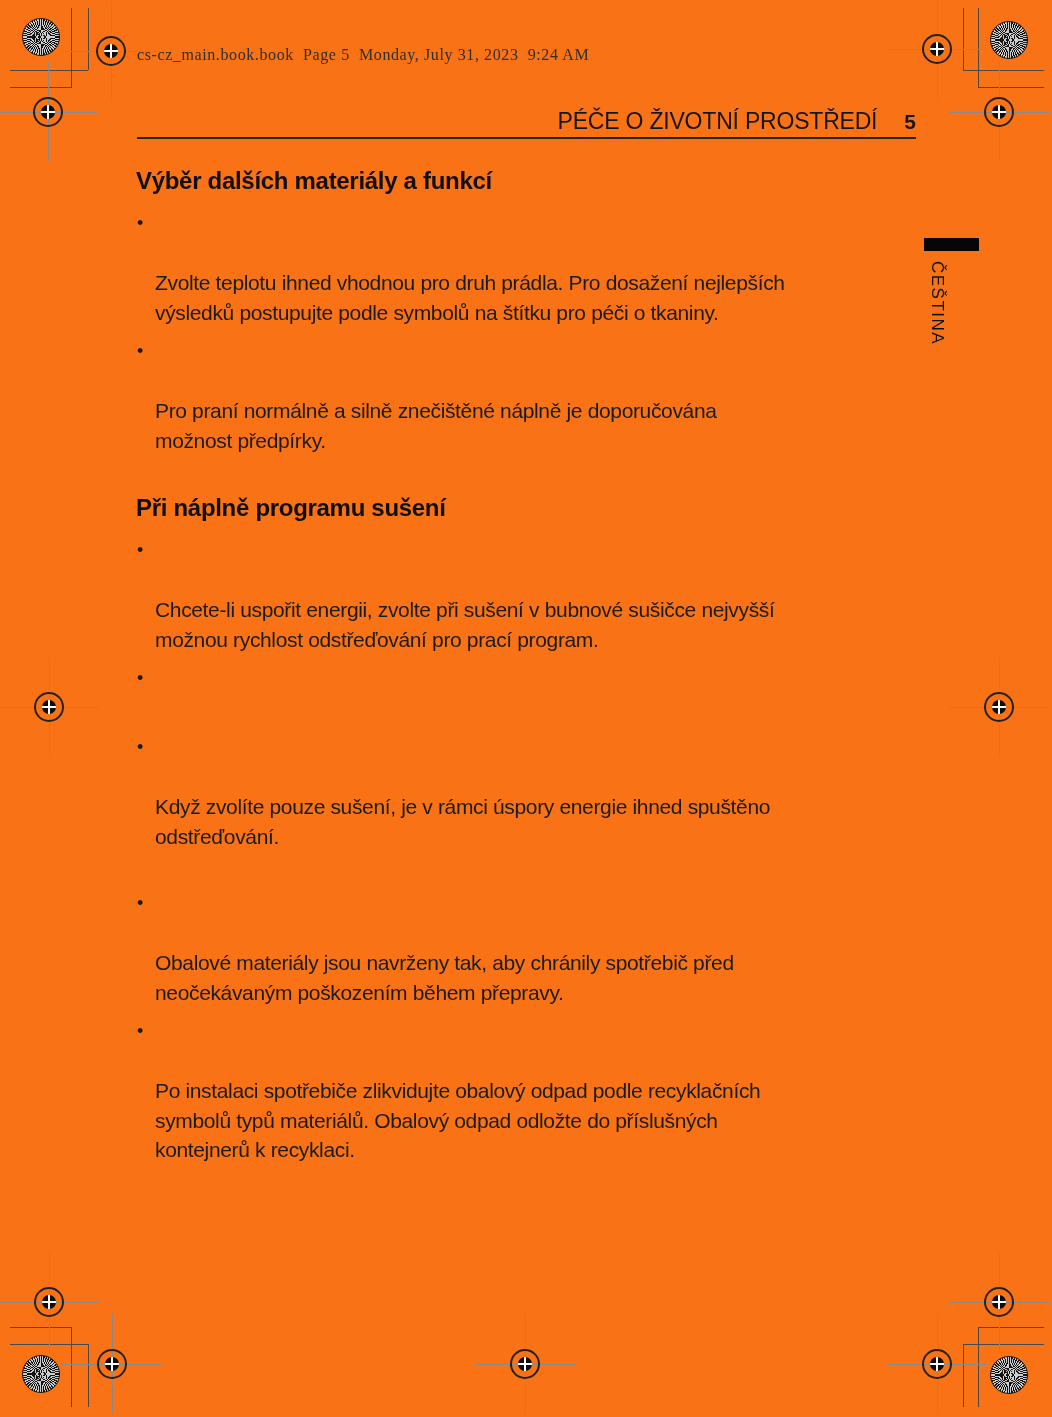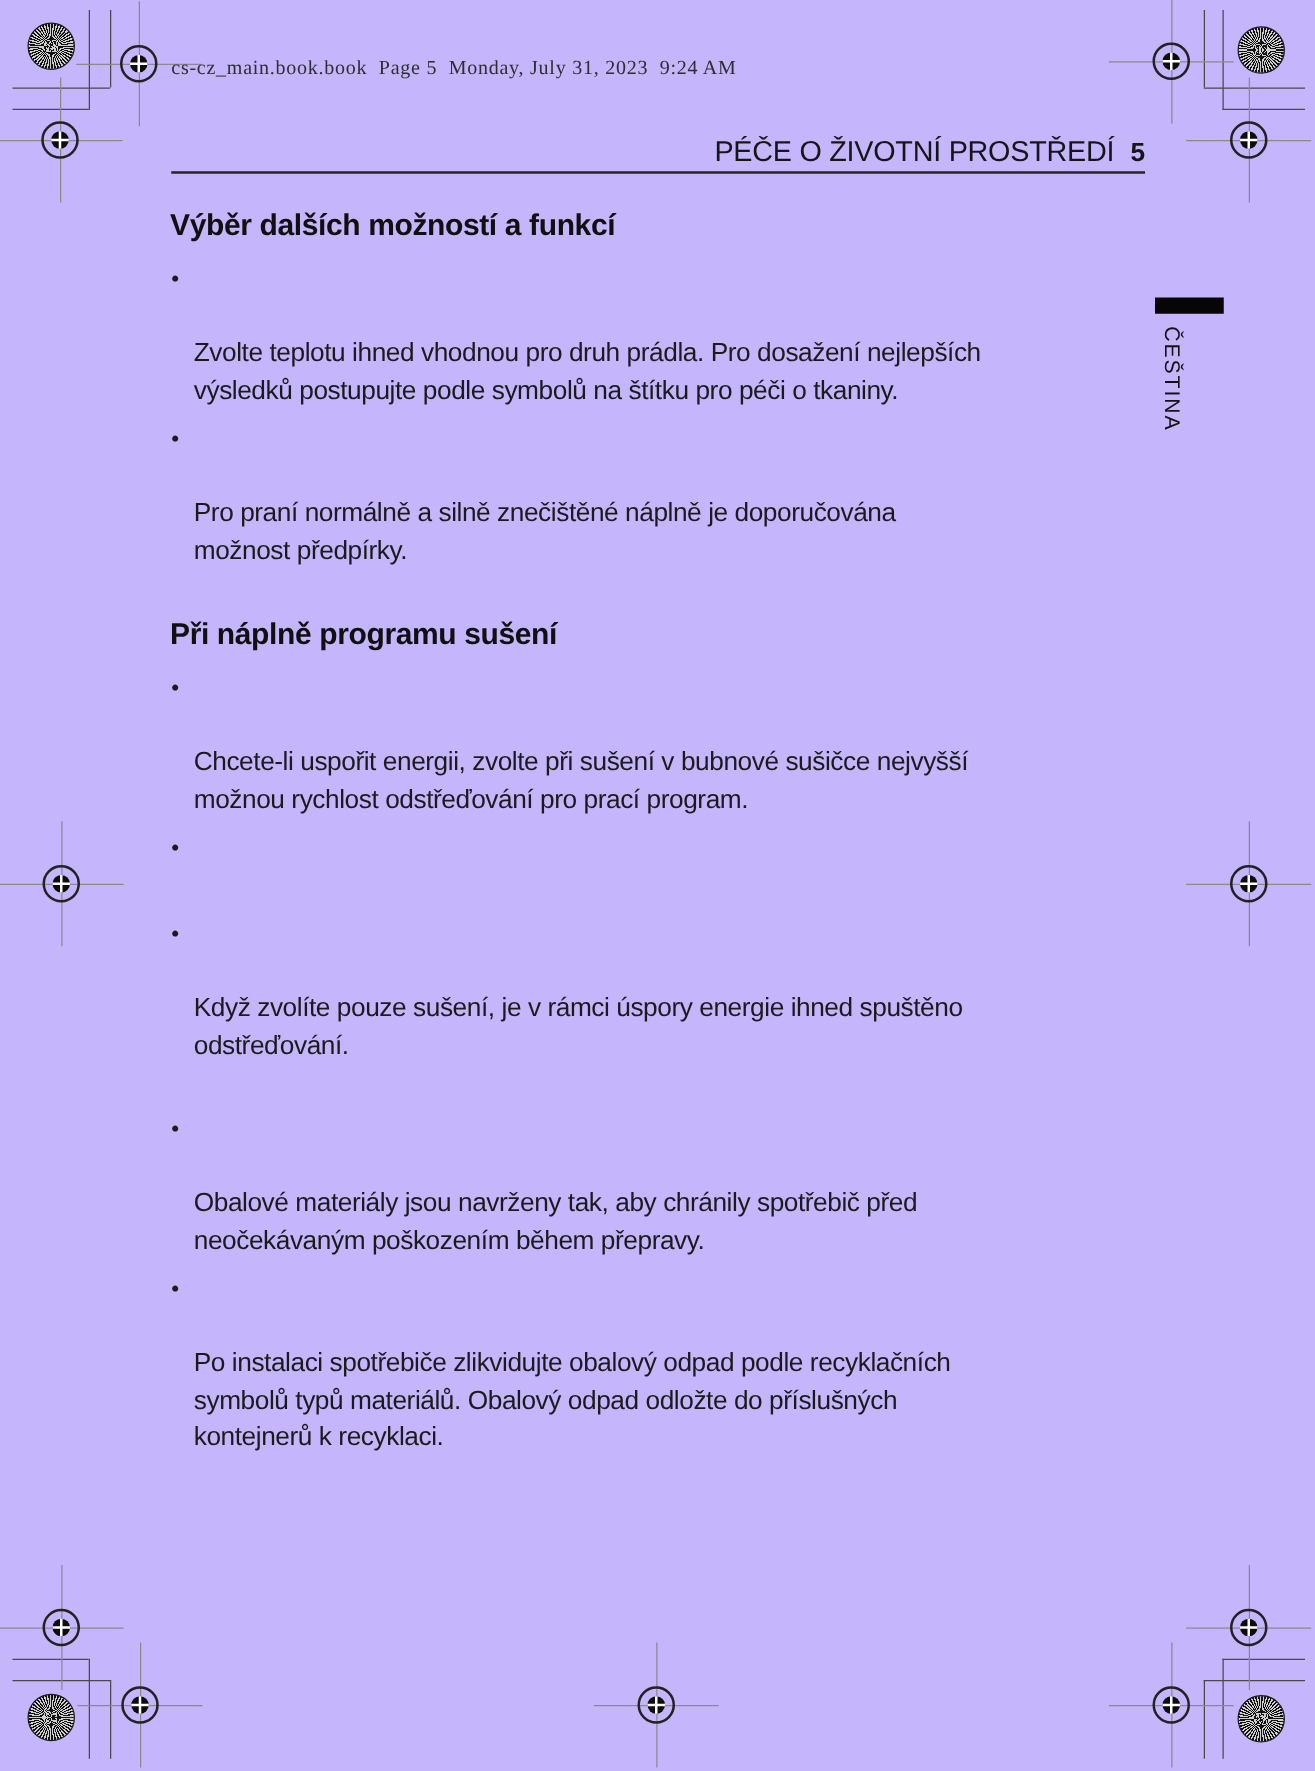--- a/index.html
+++ b/index.html
@@ -1,19 +1,19 @@
 <!DOCTYPE html>
 <html lang="cs"><head>
 <meta charset="utf-8">
 <style>
   html,body{margin:0;padding:0;background:#ffffff;}
   .page{
     position:relative;
     width:1052px;height:1417px;
-    background:#c4b5fd;
+    background:#f97316;
     font-family:"Liberation Sans", sans-serif;
     color:#1b1b1b;
     overflow:hidden;
   }
 
   
   .cropline{position:absolute;background:#4a4a4a;}
   .regmark{position:absolute;width:100px;height:100px;transform:translate(-50%,-50%);}
   .rm-vline{position:absolute;left:50%;top:0;bottom:0;width:1px;margin-left:-0.5px;background:#8a8a8a;}
   .rm-hline{position:absolute;top:50%;left:0;right:0;height:1px;margin-top:-0.5px;background:#8a8a8a;}
@@ -30,21 +30,21 @@
 
   
   .file-info{
     position:absolute;left:137px;top:46px;
     font-family:"Liberation Serif", serif;
     font-size:16px;color:#2e2e2e;letter-spacing:0.6px;
     white-space:pre;
   }
   .page-header{
     position:absolute;top:108px;right:136px;
-    display:flex;align-items:baseline;gap:13px;text-align:center;
+    display:flex;align-items:baseline;gap:27px;text-align:center;
   }
   .page-header .title{font-size:23px;font-weight:400;color:#161616;letter-spacing:-0.2px;}
   .page-header .pagenum{font-size:21px;font-weight:700;color:#161616;}
   .header-rule{position:absolute;left:137px;top:137px;width:779px;height:2px;background:#262626;}
 
   
   .side-tab-bar{position:absolute;left:924px;top:238px;width:55px;height:13px;background:#060606;}
   .side-tab-label{
     position:absolute;left:927px;top:261px;height:100px;
     writing-mode:vertical-rl;
@@ -179,21 +179,21 @@
     <span class="title">PÉČE O ŽIVOTNÍ PROSTŘEDÍ</span>
     <span class="pagenum">5</span>
   </div>
   <div class="header-rule"></div>
 
   <div class="side-tab-bar"></div>
   <div class="side-tab-label">ČEŠTINA</div>
 
   <div class="content" id="content">
     <div class="section">
-      <h2 class="section-heading">Výběr dalších možností a funkcí</h2>
+      <h2 class="section-heading">Výběr dalších materiály a funkcí</h2>
       <div class="bullets">
     <div class="bullet">
       <span class="dot">•</span>
       <span class="txt">Zvolte teplotu ihned vhodnou pro druh prádla. Pro dosažení nejlepších
 výsledků postupujte podle symbolů na štítku pro péči o tkaniny.</span>
     </div>
 
     <div class="bullet">
       <span class="dot">•</span>
       <span class="txt">Pro praní normálně a silně znečištěné náplně je doporučována

